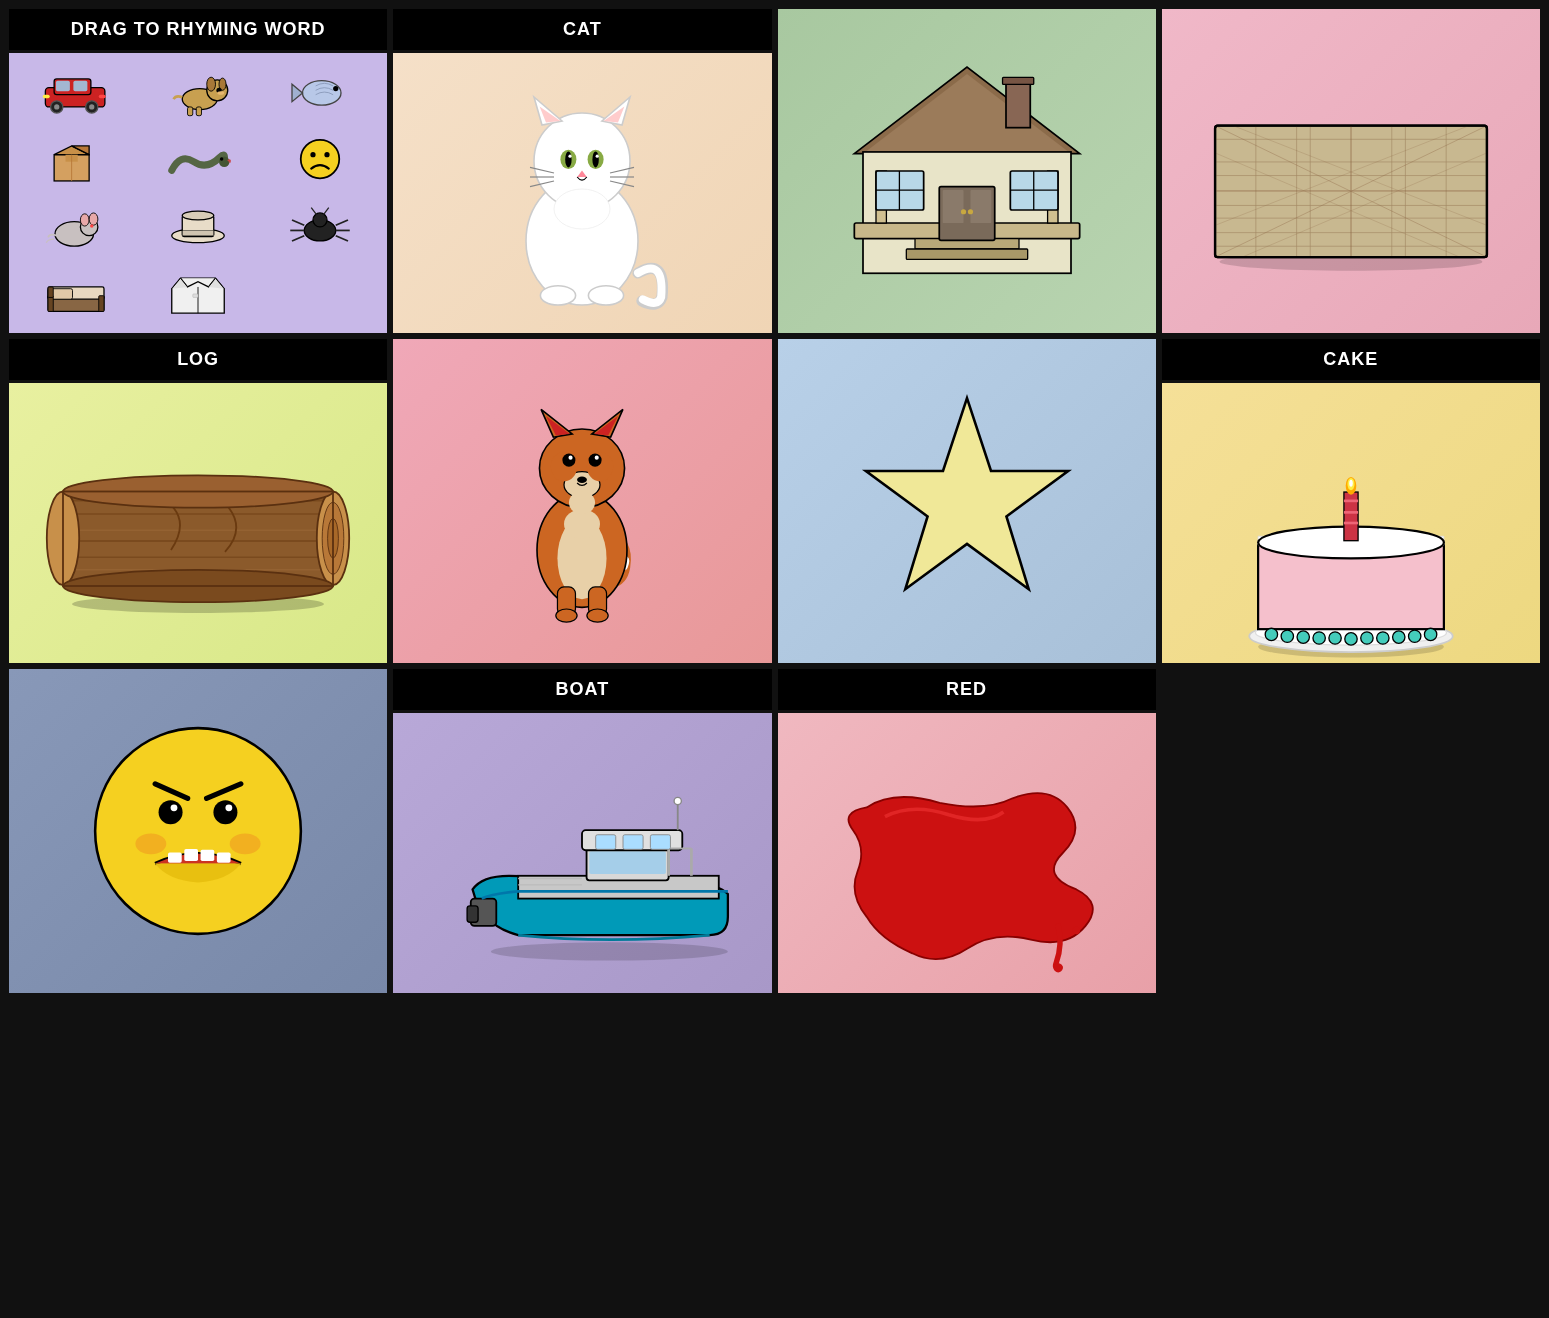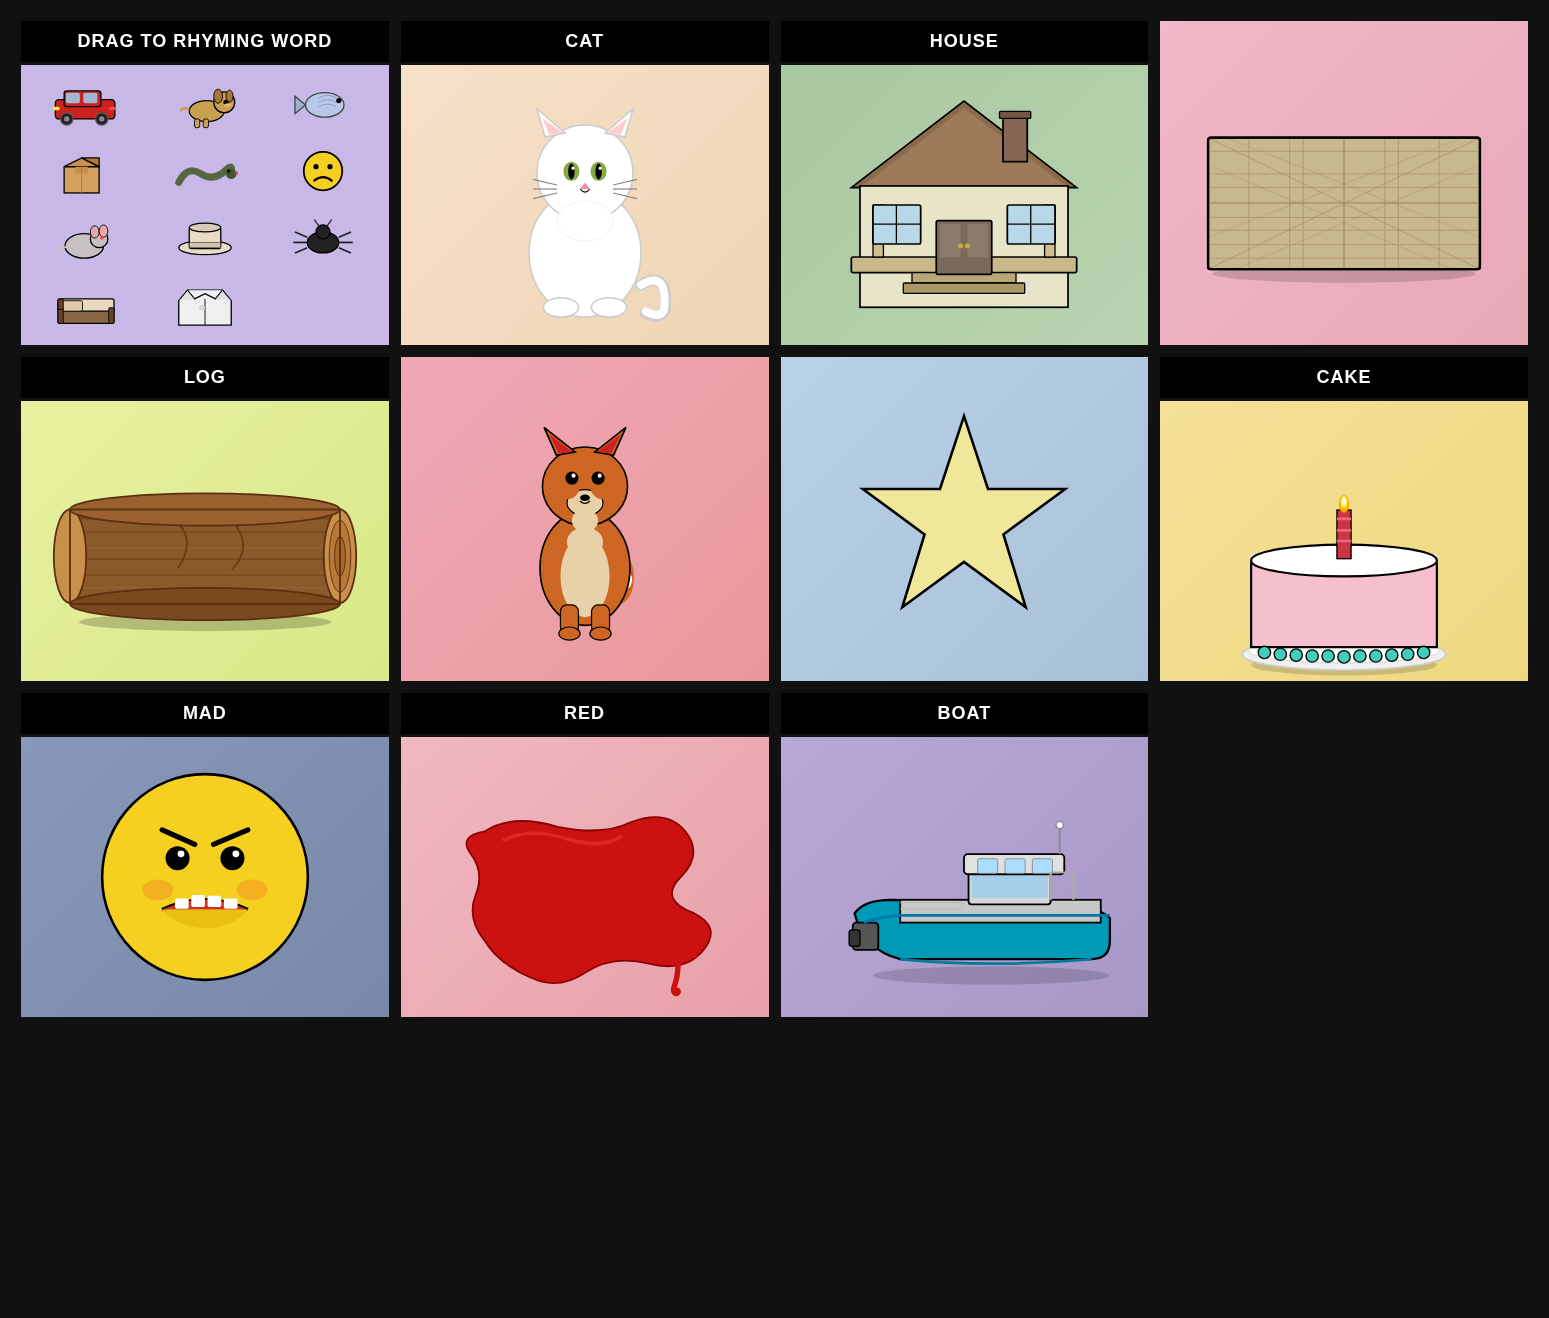--- a/index.html
+++ b/index.html
@@ -6,22 +6,21 @@
     body {
       background: #111;
       font-family: Arial, sans-serif;
       width: 1549px;
       min-height: 1318px;
     }
     .grid {
       display: grid;
       grid-template-columns: repeat(4, 1fr);
       grid-template-rows: repeat(3, auto);
-      gap: 6px;
-      padding: 18px;
+      padding: 6px;
       background: #111;
     }
     .cell {
       display: flex;
       flex-direction: column;
       border: 3px solid #111;
     }
     .cell-header {
       background: #000;
       color: #fff;
@@ -255,21 +254,20 @@
 
         <path d="M195,250 Q230,230 225,280 Q220,295 200,285" stroke="#ccc" stroke-width="14" fill="none" stroke-linecap="round"></path>
         <path d="M195,250 Q228,230 224,280 Q220,293 201,283" stroke="white" stroke-width="10" fill="none" stroke-linecap="round"></path>
 
         <ellipse cx="125" cy="170" rx="35" ry="25" fill="white" stroke="#eee" stroke-width="1"></ellipse>
       </svg>
     </div>
   </div>
 
   <div class="cell">
-    <div class="cell-header">HOUSE</div>
     <div class="cell-body bg-sage">
       <svg viewBox="0 0 300 280" xmlns="http://www.w3.org/2000/svg" width="260" height="250">
 
         <polygon points="20,120 150,20 280,120" fill="#8B6B4A" stroke="#000" stroke-width="2"></polygon>
 
         <polygon points="30,120 150,28 270,120" fill="#9B7B5A" stroke="none"></polygon>
 
         <rect x="30" y="118" width="240" height="140" fill="#e8e4c8" stroke="#000" stroke-width="2"></rect>
 
         <rect x="20" y="200" width="260" height="18" rx="2" fill="#c8b88a" stroke="#000" stroke-width="2"></rect>
@@ -465,21 +463,20 @@
         <circle cx="148" cy="280" r="7" fill="#44ccbb" stroke="#000" stroke-width="1.5"></circle>
         <circle cx="166" cy="280" r="7" fill="#44ccbb" stroke="#000" stroke-width="1.5"></circle>
         <circle cx="184" cy="279" r="7" fill="#44ccbb" stroke="#000" stroke-width="1.5"></circle>
         <circle cx="202" cy="278" r="7" fill="#44ccbb" stroke="#000" stroke-width="1.5"></circle>
         <circle cx="220" cy="276" r="7" fill="#44ccbb" stroke="#000" stroke-width="1.5"></circle>
       </svg>
     </div>
   </div>
 
   <div class="cell">
-    <div class="cell-header">MAD</div>
     <div class="cell-body bg-blue-gray">
       <svg viewBox="0 0 280 280" xmlns="http://www.w3.org/2000/svg" width="240" height="240">
 
         <circle cx="140" cy="140" r="120" fill="#f5d020" stroke="#000" stroke-width="3"></circle>
 
         <line x1="90" y1="85" x2="128" y2="102" stroke="#000" stroke-width="6" stroke-linecap="round"></line>
         <line x1="150" y1="102" x2="190" y2="85" stroke="#000" stroke-width="6" stroke-linecap="round"></line>
 
         <circle cx="108" cy="118" r="14" fill="#000"></circle>
         <circle cx="172" cy="118" r="14" fill="#000"></circle>
@@ -496,68 +493,68 @@
 
         <path d="M90,178 Q105,198 140,200 Q175,198 190,178" fill="#e8c010" stroke="none"></path>
 
         <ellipse cx="85" cy="155" rx="18" ry="12" fill="#f09020" opacity="0.5"></ellipse>
         <ellipse cx="195" cy="155" rx="18" ry="12" fill="#f09020" opacity="0.5"></ellipse>
       </svg>
     </div>
   </div>
 
   <div class="cell">
+    <div class="cell-header">BOAT</div>
+    <div class="cell-body bg-purple-light">
+      <svg viewBox="0 0 340 240" xmlns="http://www.w3.org/2000/svg" width="310" height="220">
+
+        <ellipse cx="200" cy="228" rx="130" ry="10" fill="rgba(0,0,0,0.15)"></ellipse>
+
+        <path d="M50,160 Q60,200 100,210 L310,210 Q330,210 330,190 L330,165 Q320,155 290,150 L90,145 Q60,145 50,160 Z" fill="#009ab8" stroke="#000" stroke-width="2.5"></path>
+
+        <path d="M100,210 Q200,220 310,210" stroke="#007a98" stroke-width="3" fill="none"></path>
+
+        <rect x="100" y="145" width="220" height="25" fill="#c8c8c8" stroke="#000" stroke-width="2"></rect>
+
+        <rect x="175" y="115" width="90" height="35" rx="3" fill="#d8d8d8" stroke="#000" stroke-width="2"></rect>
+        <rect x="178" y="118" width="84" height="25" rx="2" fill="#99ccee" opacity="0.8"></rect>
+
+        <rect x="170" y="95" width="110" height="22" rx="4" fill="#e0e0e0" stroke="#000" stroke-width="2"></rect>
+
+        <line x1="265" y1="115" x2="265" y2="145" stroke="#aaa" stroke-width="3"></line>
+        <line x1="290" y1="115" x2="290" y2="145" stroke="#aaa" stroke-width="3"></line>
+        <line x1="265" y1="115" x2="290" y2="115" stroke="#aaa" stroke-width="2"></line>
+
+        <line x1="275" y1="95" x2="275" y2="65" stroke="#888" stroke-width="2"></line>
+        <circle cx="275" cy="63" r="4" fill="#fff" stroke="#888" stroke-width="1.5"></circle>
+
+        <rect x="48" y="170" width="28" height="30" rx="4" fill="#555" stroke="#000" stroke-width="2"></rect>
+        <rect x="44" y="178" width="12" height="18" rx="3" fill="#333" stroke="#000" stroke-width="1.5"></rect>
+
+        <rect x="185" y="100" width="22" height="16" rx="2" fill="#aaddff" stroke="#888" stroke-width="1"></rect>
+        <rect x="215" y="100" width="22" height="16" rx="2" fill="#aaddff" stroke="#888" stroke-width="1"></rect>
+        <rect x="245" y="100" width="22" height="16" rx="2" fill="#aaddff" stroke="#888" stroke-width="1"></rect>
+
+        <path d="M60,170 Q70,165 100,162 L330,162" stroke="#0077aa" stroke-width="3" fill="none"></path>
+
+        <line x1="100" y1="155" x2="170" y2="155" stroke="#bbb" stroke-width="1.5"></line>
+        <line x1="100" y1="148" x2="170" y2="148" stroke="#bbb" stroke-width="1.5"></line>
+      </svg>
+    </div>
+  </div>
+
+  <div class="cell">
     <div class="cell-header">RED</div>
     <div class="cell-body bg-pink-soft">
       <svg viewBox="0 0 340 260" xmlns="http://www.w3.org/2000/svg" width="310" height="240">
 
         <path d="M60,80 Q90,60 140,75 Q190,85 220,70 Q260,55 280,80 Q300,105 275,130 Q250,155 290,170 Q320,185 300,210 Q280,235 240,225 Q200,215 170,235 Q140,255 110,240 Q75,225 60,200 Q40,175 50,150 Q60,125 45,105 Q30,85 60,80 Z" fill="#cc1111" stroke="#880000" stroke-width="2"></path>
 
         <path d="M80,90 Q110,75 150,88 Q190,100 210,85" stroke="#ee3333" stroke-width="4" fill="none" opacity="0.6"></path>
 
         <path d="M270,210 Q275,230 268,250 Q265,258 272,255" stroke="#cc1111" stroke-width="6" fill="none" stroke-linecap="round"></path>
         <circle cx="270" cy="256" r="5" fill="#cc1111"></circle>
         <circle cx="290" cy="215" r="4" fill="#cc1111"></circle>
       </svg>
     </div>
   </div>
 
-  <div class="cell">
-    <div class="cell-header">BOAT</div>
-    <div class="cell-body bg-purple-light">
-      <svg viewBox="0 0 340 240" xmlns="http://www.w3.org/2000/svg" width="310" height="220">
-
-        <ellipse cx="200" cy="228" rx="130" ry="10" fill="rgba(0,0,0,0.15)"></ellipse>
-
-        <path d="M50,160 Q60,200 100,210 L310,210 Q330,210 330,190 L330,165 Q320,155 290,150 L90,145 Q60,145 50,160 Z" fill="#009ab8" stroke="#000" stroke-width="2.5"></path>
-
-        <path d="M100,210 Q200,220 310,210" stroke="#007a98" stroke-width="3" fill="none"></path>
-
-        <rect x="100" y="145" width="220" height="25" fill="#c8c8c8" stroke="#000" stroke-width="2"></rect>
-
-        <rect x="175" y="115" width="90" height="35" rx="3" fill="#d8d8d8" stroke="#000" stroke-width="2"></rect>
-        <rect x="178" y="118" width="84" height="25" rx="2" fill="#99ccee" opacity="0.8"></rect>
-
-        <rect x="170" y="95" width="110" height="22" rx="4" fill="#e0e0e0" stroke="#000" stroke-width="2"></rect>
-
-        <line x1="265" y1="115" x2="265" y2="145" stroke="#aaa" stroke-width="3"></line>
-        <line x1="290" y1="115" x2="290" y2="145" stroke="#aaa" stroke-width="3"></line>
-        <line x1="265" y1="115" x2="290" y2="115" stroke="#aaa" stroke-width="2"></line>
-
-        <line x1="275" y1="95" x2="275" y2="65" stroke="#888" stroke-width="2"></line>
-        <circle cx="275" cy="63" r="4" fill="#fff" stroke="#888" stroke-width="1.5"></circle>
-
-        <rect x="48" y="170" width="28" height="30" rx="4" fill="#555" stroke="#000" stroke-width="2"></rect>
-        <rect x="44" y="178" width="12" height="18" rx="3" fill="#333" stroke="#000" stroke-width="1.5"></rect>
-
-        <rect x="185" y="100" width="22" height="16" rx="2" fill="#aaddff" stroke="#888" stroke-width="1"></rect>
-        <rect x="215" y="100" width="22" height="16" rx="2" fill="#aaddff" stroke="#888" stroke-width="1"></rect>
-        <rect x="245" y="100" width="22" height="16" rx="2" fill="#aaddff" stroke="#888" stroke-width="1"></rect>
-
-        <path d="M60,170 Q70,165 100,162 L330,162" stroke="#0077aa" stroke-width="3" fill="none"></path>
-
-        <line x1="100" y1="155" x2="170" y2="155" stroke="#bbb" stroke-width="1.5"></line>
-        <line x1="100" y1="148" x2="170" y2="148" stroke="#bbb" stroke-width="1.5"></line>
-      </svg>
-    </div>
-  </div>
-
 </div>
 
 </body></html>

